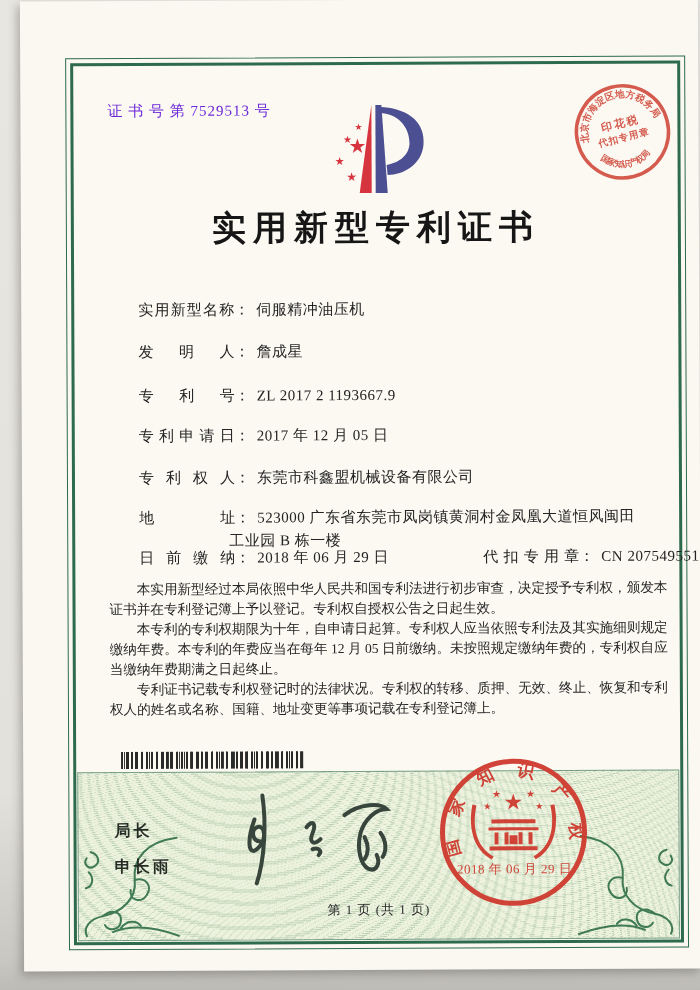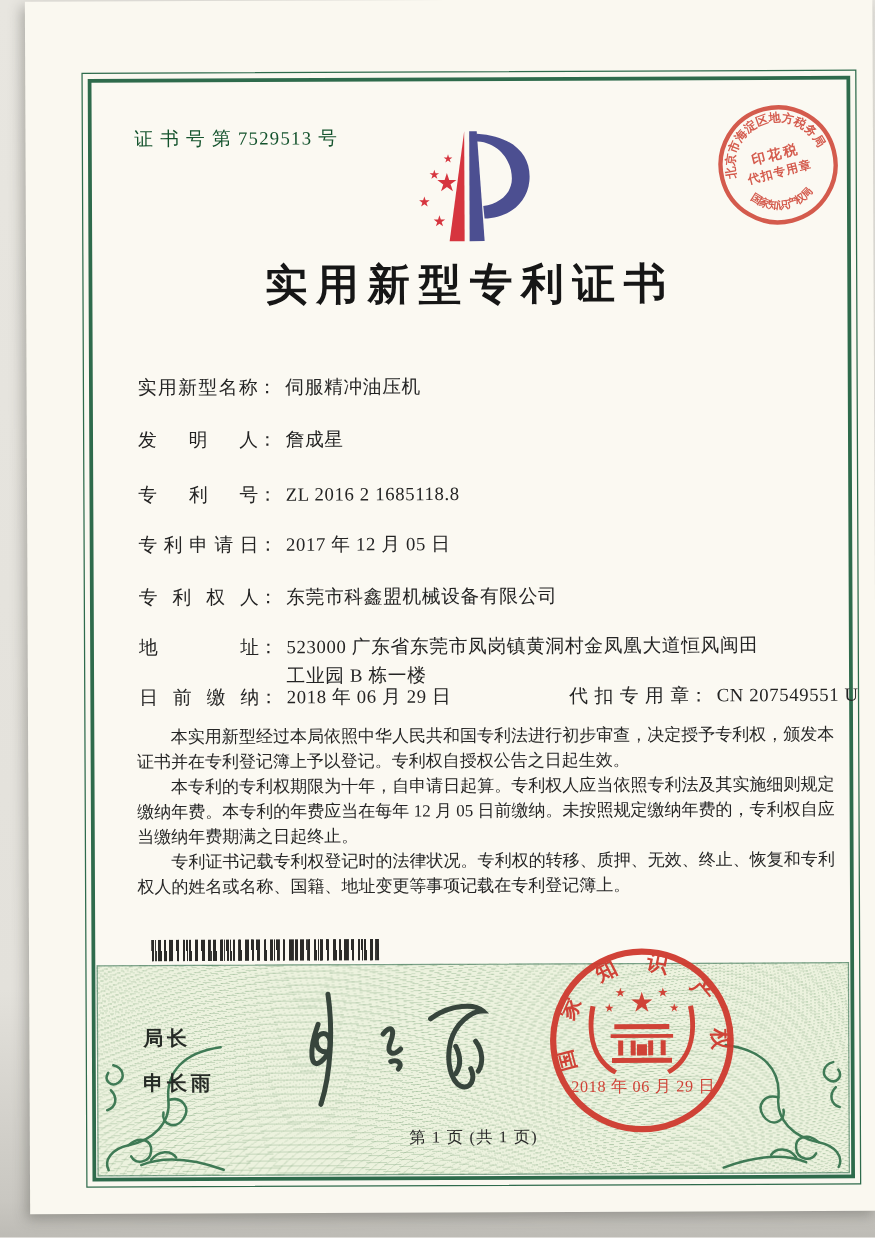--- a/index.html
+++ b/index.html
@@ -18,35 +18,35 @@
   .frame{
     position:absolute;left:50px;top:62px;width:604px;height:876px;
     border:3px solid #2e6b4c;
     outline:1px solid #2e6b4c;outline-offset:4px;
     background:#fbf9f2;
   }
   .content{position:absolute;inset:0;}
 
   .cert-no{
     position:absolute;left:34px;top:36px;
-    font-size:15px;color:#14532d;letter-spacing:1px;white-space:nowrap;
+    font-size:15px;color:#6d28d9;letter-spacing:1px;white-space:nowrap;
   }
 
   .logo{position:absolute;left:238px;top:36px;width:126px;height:100px;}
 
   .title{
     position:absolute;left:0;top:140px;width:100%;
     text-align:center;font-size:34px;font-weight:600;color:#161616;
     letter-spacing:7px;white-space:nowrap;
   }
 
   .row{position:absolute;left:36px;font-size:15px;color:#242424;white-space:nowrap;}
   .flabel{
     display:inline-block;width:96px;vertical-align:top;
-    text-align:justify;text-align-last:justify;-moz-text-align-last:justify;
+    text-align:justify;text-align-last:justify;margin-left:28px;-moz-text-align-last:justify;
   }
   .fcolon{display:inline-block;margin-right:7px;}
   .fvalue{display:inline-block;letter-spacing:.5px;}
   .addr2{margin-left:118px;margin-top:4px;font-size:15px;letter-spacing:.5px;}
   .grant-right{position:absolute;left:344px;top:0;}
 
   .paras{
     position:absolute;left:34px;top:514px;width:558px;
     font-size:13.6px;line-height:20px;color:#262626;text-align:justify;
   }
@@ -115,21 +115,21 @@
 
         <div class="title">实用新型专利证书</div>
 
         <div class="row" style="top:235px">
           <span class="flabel">实用新型名称</span><span class="fcolon">：</span><span class="fvalue">伺服精冲油压机</span>
         </div>
         <div class="row" style="top:277px">
           <span class="flabel">发明人</span><span class="fcolon">：</span><span class="fvalue">詹成星</span>
         </div>
         <div class="row" style="top:321px">
-          <span class="flabel">专利号</span><span class="fcolon">：</span><span class="fvalue">ZL 2016 2 1685118.8</span>
+          <span class="flabel">专利号</span><span class="fcolon">：</span><span class="fvalue">ZL 2017 2 1193667.9</span>
         </div>
         <div class="row" style="top:361px">
           <span class="flabel">专利申请日</span><span class="fcolon">：</span><span class="fvalue">2017 年 12 月 05 日</span>
         </div>
         <div class="row" style="top:403px">
           <span class="flabel">专利权人</span><span class="fcolon">：</span><span class="fvalue">东莞市科鑫盟机械设备有限公司</span>
         </div>
         <div class="row" style="top:443px">
           <span class="flabel">地址</span><span class="fcolon">：</span><span class="fvalue">523000 广东省东莞市凤岗镇黄洞村金凤凰大道恒风闽田</span>
           <div class="addr2">工业园 B 栋一楼</div>

